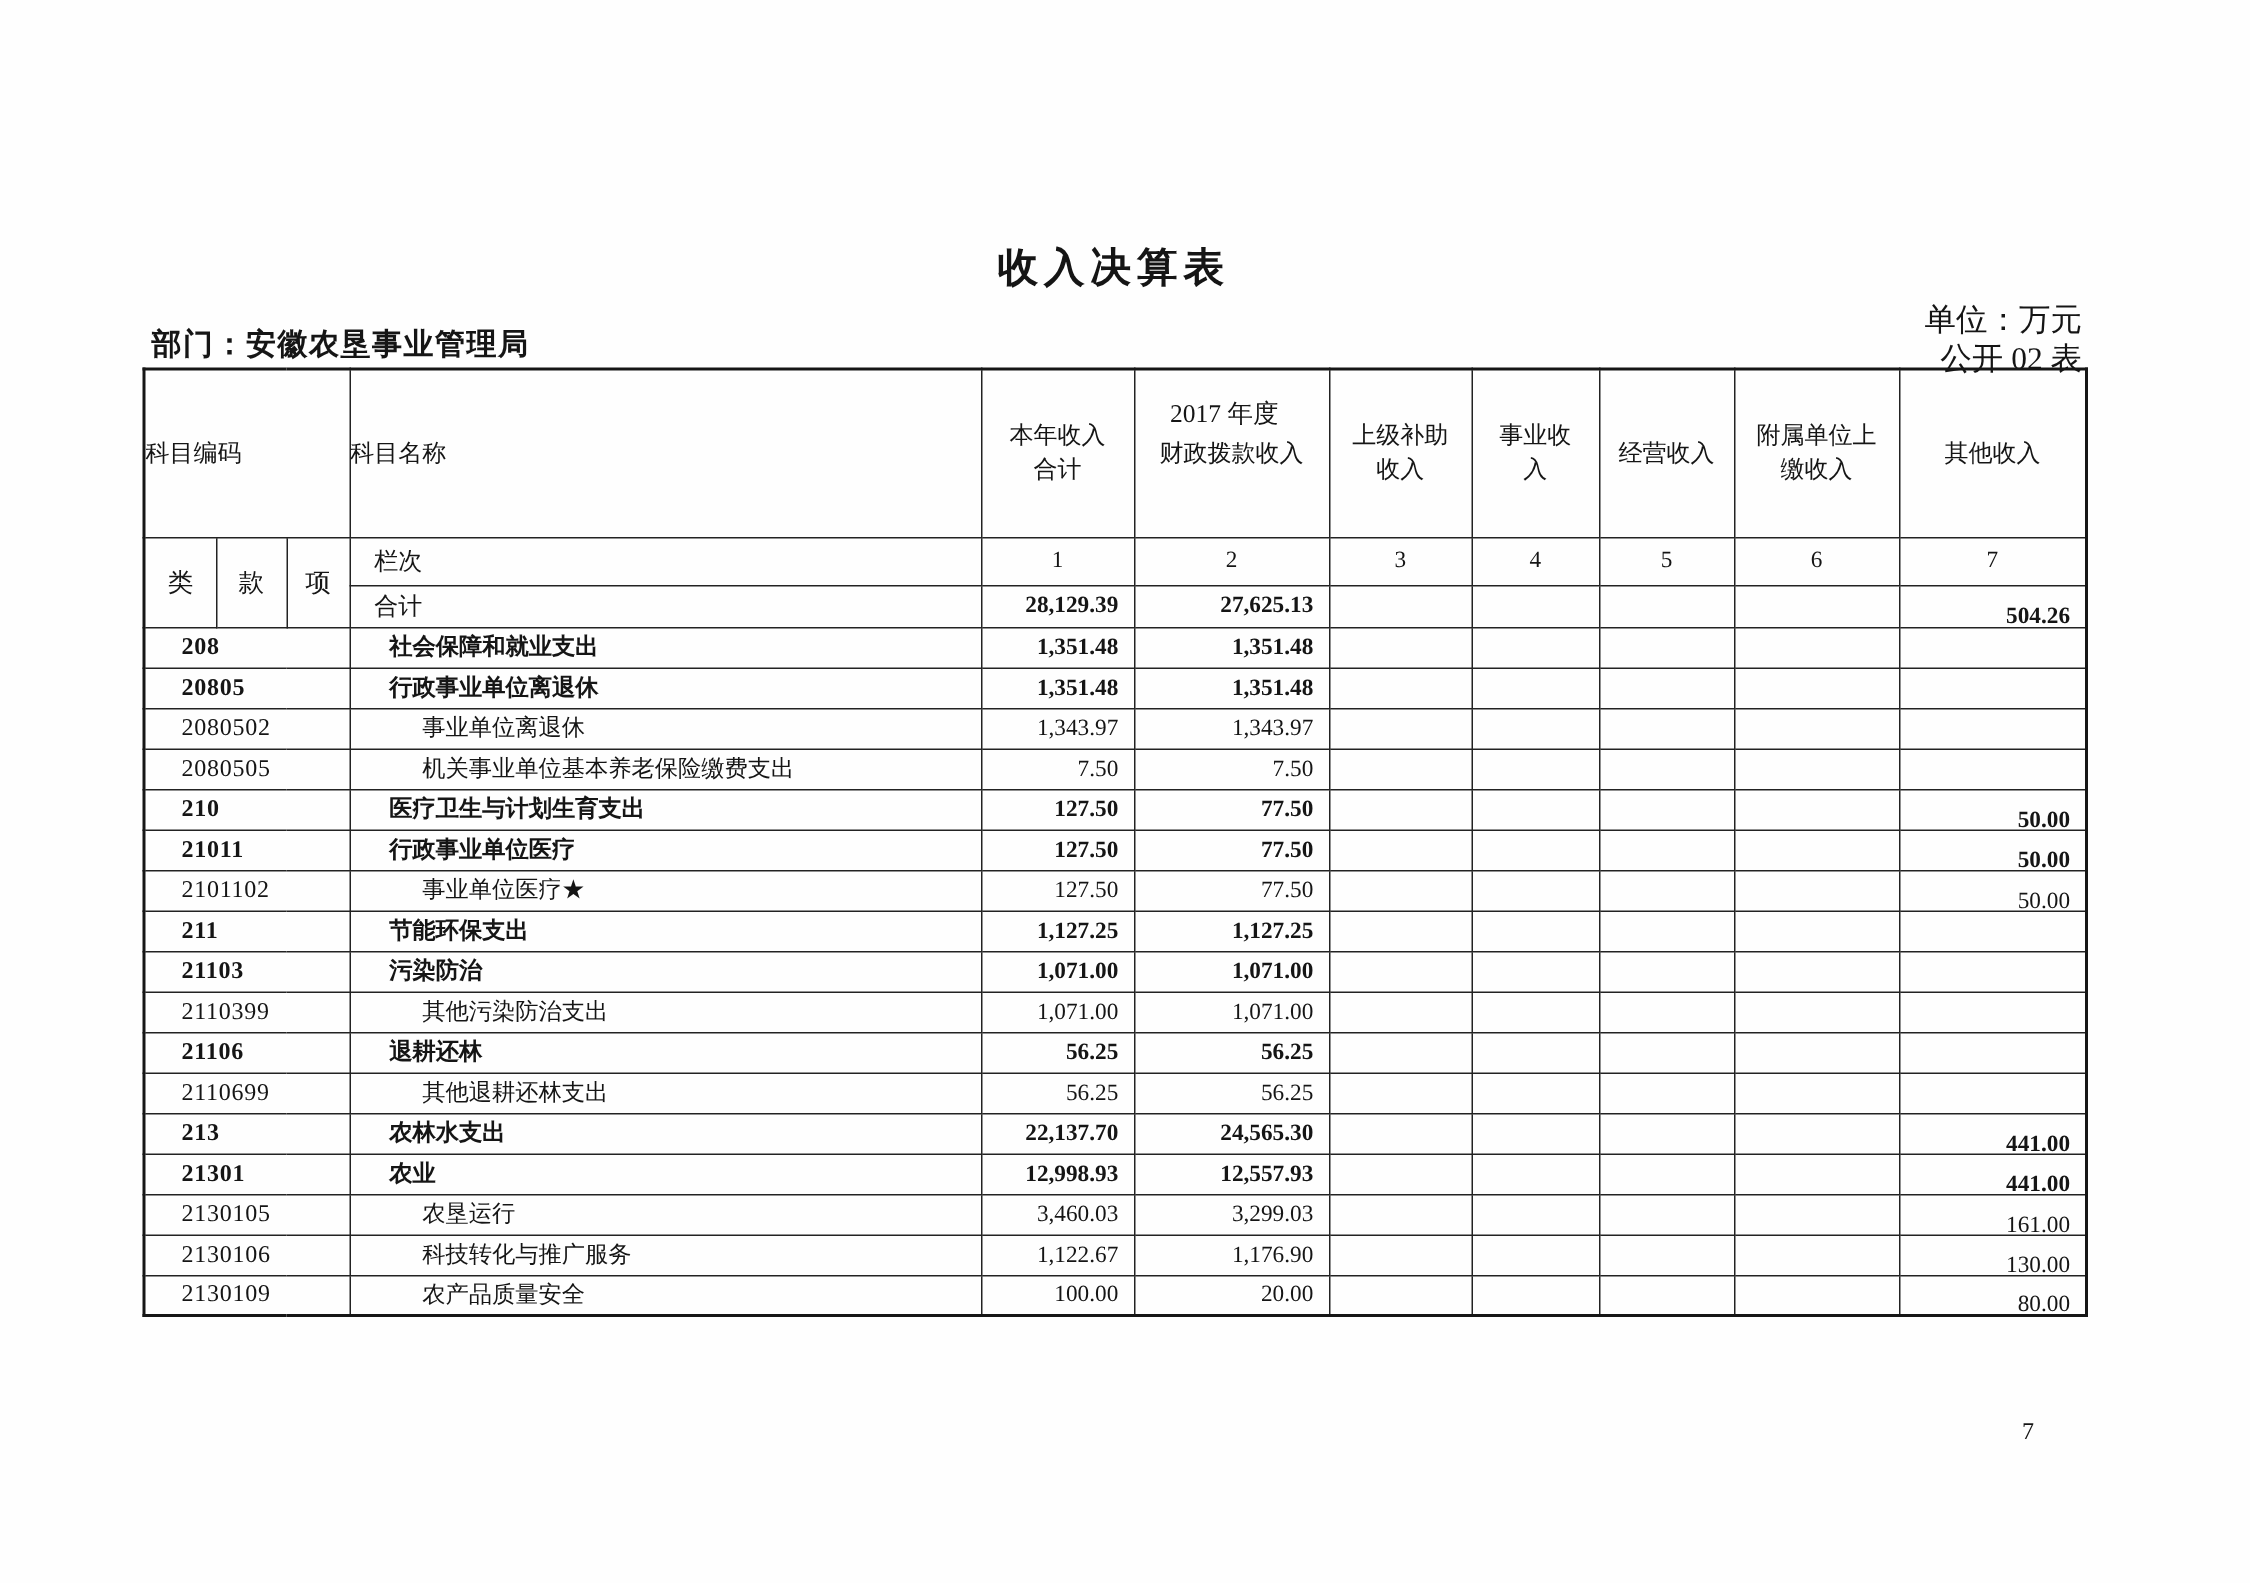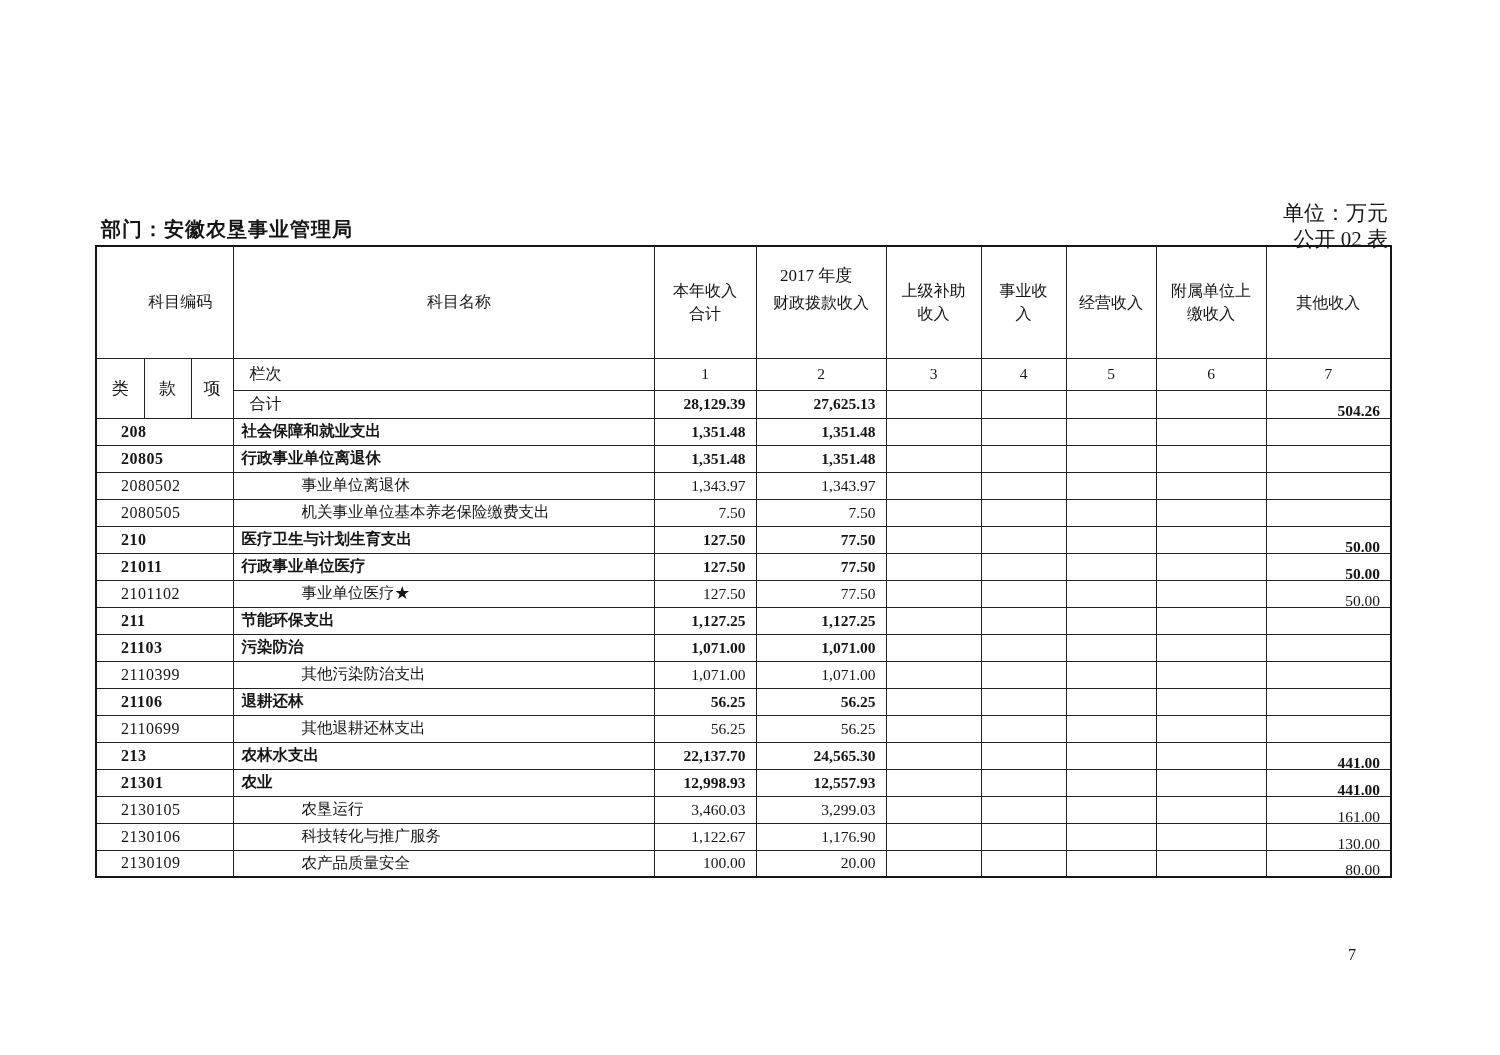--- a/index.html
+++ b/index.html
@@ -32,39 +32,40 @@
     border:1px solid #222222;
     font-weight:normal;
     vertical-align:middle;
     overflow:visible;
   }
   tr.header-main { height:112px; }
   tr.lanci-row   { height:32px; }
   tr.total-row   { height:28px; }
   tbody tr       { height:27px; }
 
-  .hdr          { text-align:center; font-size:16px; font-weight:600;padding-left:31px; }
+  .hdr          { text-align:left; font-size:16px; font-weight:600; }
   .vh           { text-align:center; font-size:16px; font-weight:600; white-space:pre-line; line-height:23px; }
   .sub-hdr      { text-align:center; font-size:17px; font-weight:600; }
   .left-label   { text-align:left; font-size:16px; padding-left:16px; }
   .col-num      { text-align:center; font-size:15.5px; }
   .code-cell    { text-align:left; font-size:16px; padding-left:24px; letter-spacing:0.5px; }
-  .name-cell    { text-align:left; font-size:15.5px; padding-left:8px; }
-  .name-cell.indent { padding-left:68px;margin-left:31px; }
+  .name-cell    { text-align:left; font-size:15.5px; padding-left:26px; }
+  .name-cell.indent { padding-left:48px;margin-left:31px; }
   .value-cell   { text-align:right; padding-right:10px; font-size:15.5px; }
   .value-cell span { display:inline-block; }
   .value-cell span.drop { transform:translateY(7px); }
   tr.bold .code-cell, tr.bold .name-cell, tr.bold .value-cell,
   tr.total-row .value-cell { font-weight:bold; }
 </style>
 </head>
 <body>
 
 <div class="page">
 
+  <div class="doc-title">收入决算表</div>
 
   <div class="dept-line">部门：安徽农垦事业管理局</div>
   <div class="year-line">2017 年度</div>
 
   <div class="meta-block">
     <div>单位：万元</div>
     <div>公开 02 表</div>
   </div>
 
   <table class="income">

